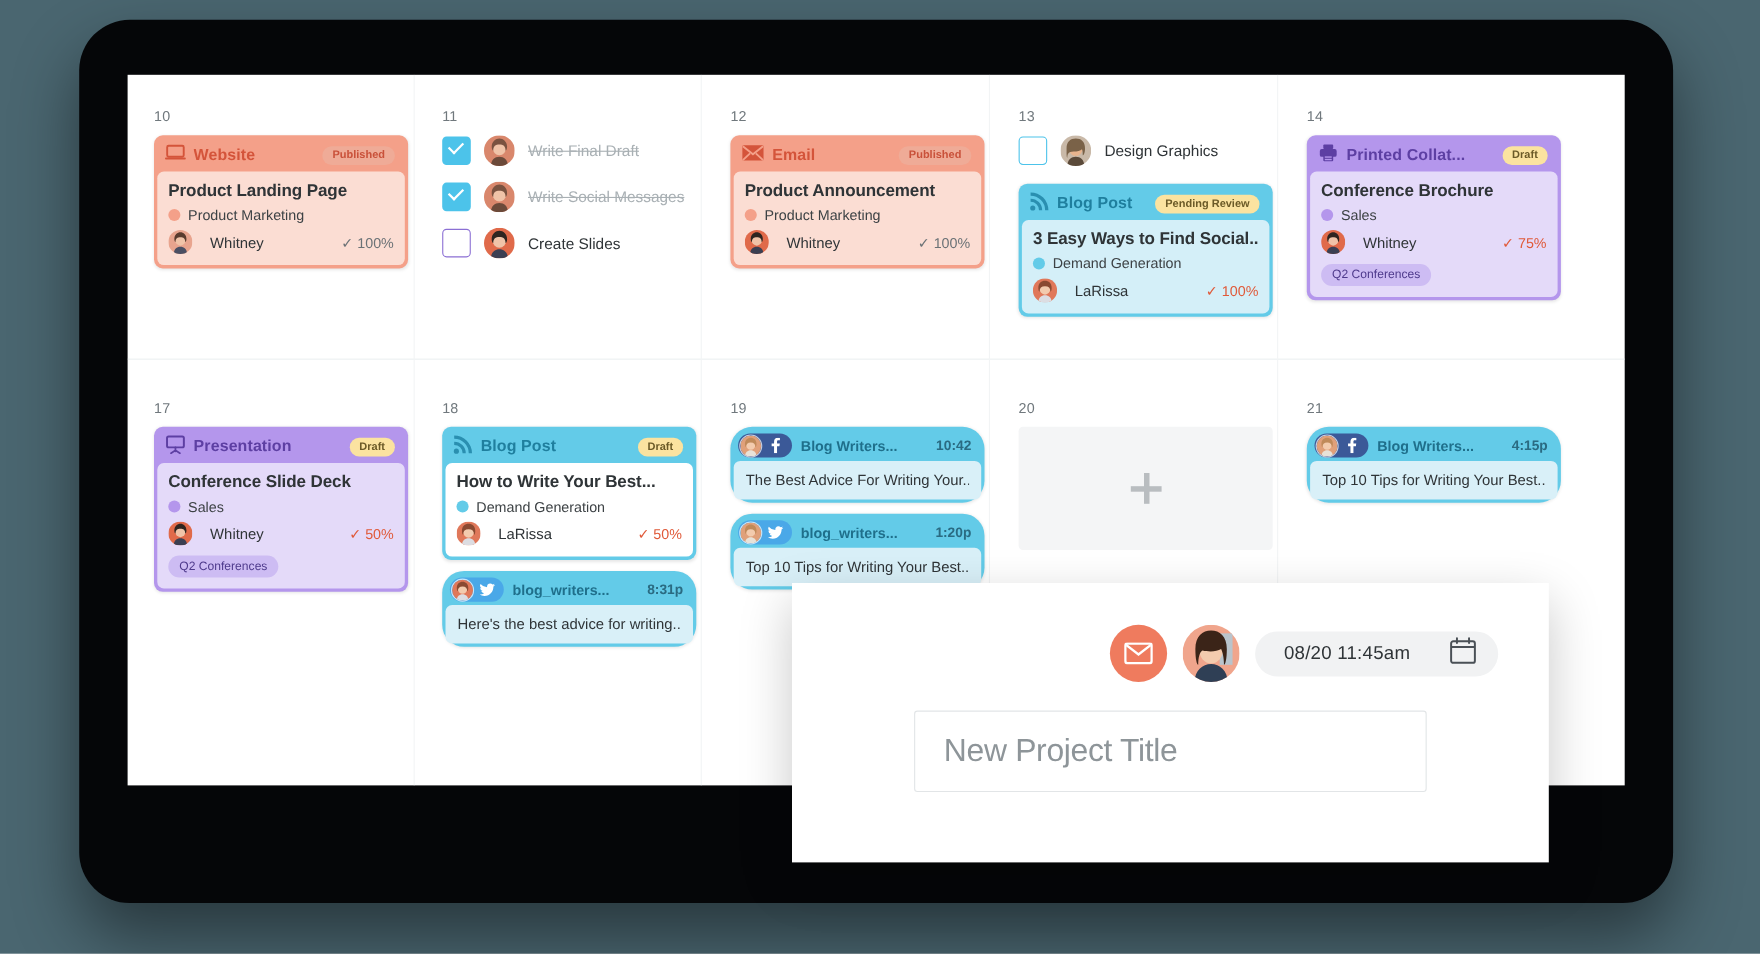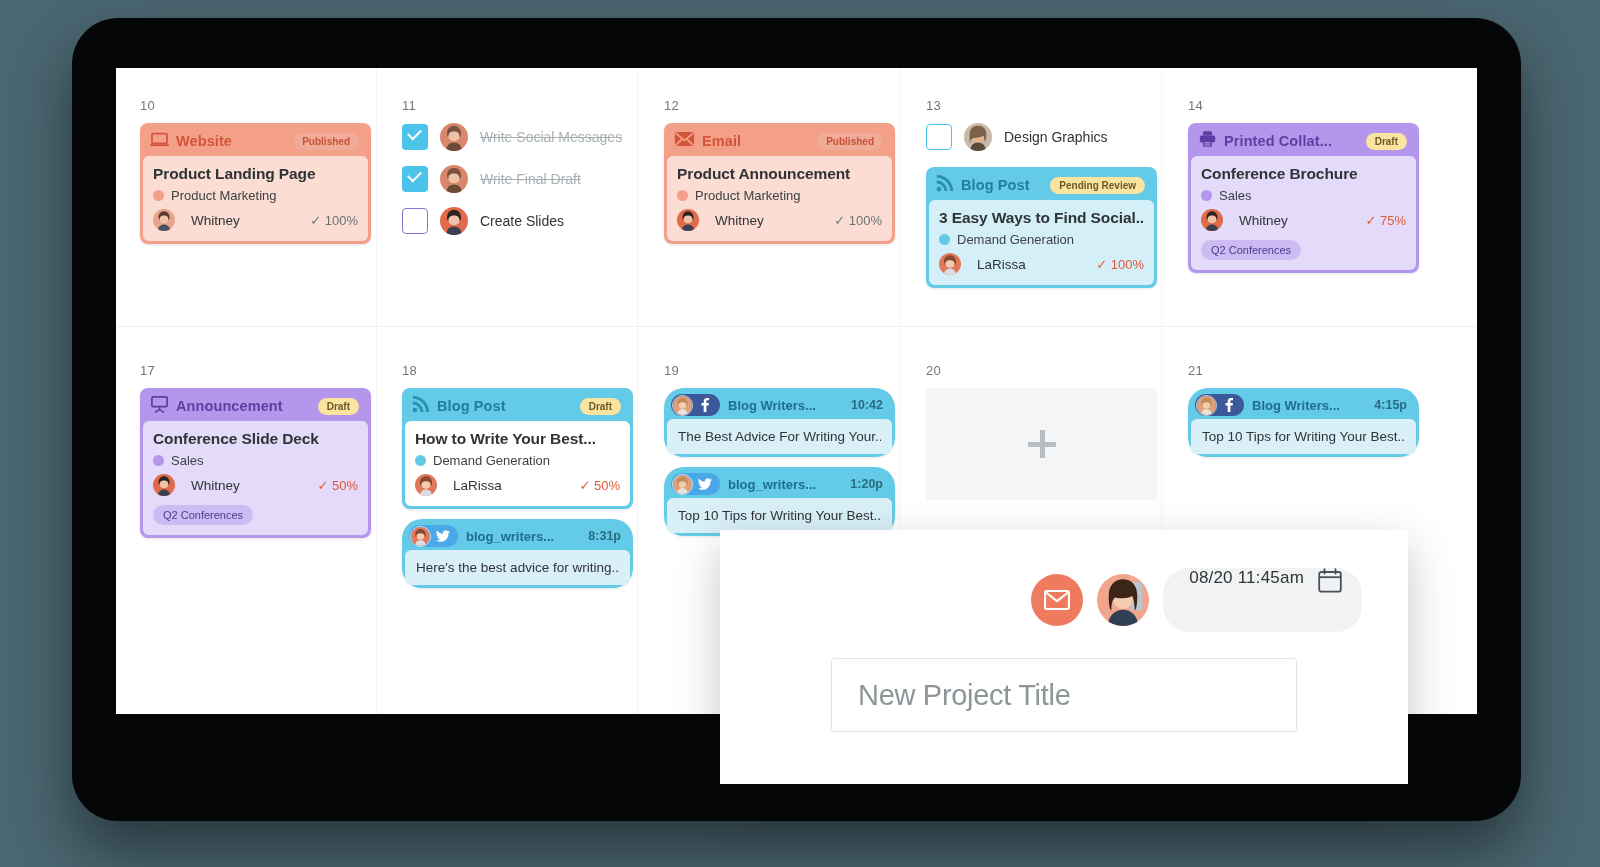--- a/index.html
+++ b/index.html
@@ -147,23 +147,23 @@
   .modal-top {
     display: flex; align-items: center; justify-content: flex-end;
     gap: 14px; padding: 38px 46px 0 0;
   }
   .mail-circle {
     width: 52px; height: 52px; border-radius: 50%;
     background: #ef7b5e; display: flex; align-items: center; justify-content: center;
   }
   .m-avatar { width: 52px; height: 52px; }
   .date-pill {
-    display: flex; gap: 14px;
+    display: flex; align-items: center; gap: 36px;
     background: #f1f2f3; border-radius: 26px;
-    height: 64px; padding: 0 20px 0 26px;
+    height: 41px; padding: 0 20px 0 26px;
   }
   .date-txt { font-size: 17px; color: #2f3437; letter-spacing: .2px; white-space: nowrap; }
   .title-input {
     margin: 26px auto 0 auto; width: 466px; height: 74px;
     border: 1px solid #e2e5e7; border-radius: 3px;
     display: flex; align-items: center; padding-left: 26px;
   }
   .title-input .ph { font-size: 29px; color: #8e9599; letter-spacing: -.3px; }
 </style>
 </head>
@@ -221,35 +221,35 @@
               <span class="tick"></span>
             </span>
           <span class="av" style="width:28px;height:28px">
             <svg viewBox="0 0 40 40">
                 <rect width="40" height="40" fill="#d9876c"></rect>
                 <ellipse cx="20" cy="16" rx="9" ry="10" fill="#f0c3a8"></ellipse>
                 <path d="M9 40c0-8 5-12 11-12s11 4 11 12z" fill="#6b4a3a"></path>
                 <path d="M10 15c0-7 5-11 10-11s10 4 10 11c0 3-1 5-2 5 0-6-3-8-8-8s-8 2-8 8c-1 0-2-2-2-5z" fill="#7a5240"></path>
               </svg>
           </span>
-          <span class="tlabel done">Write Social Messages</span>
+          <span class="tlabel done">Write Final Draft</span>
         </div>
         <div class="task">
           <span class="cbox checked">
               <span class="tick"></span>
             </span>
           <span class="av" style="width:28px;height:28px">
             <svg viewBox="0 0 40 40">
                 <rect width="40" height="40" fill="#d9876c"></rect>
                 <ellipse cx="20" cy="16" rx="9" ry="10" fill="#f0c3a8"></ellipse>
                 <path d="M9 40c0-8 5-12 11-12s11 4 11 12z" fill="#6b4a3a"></path>
                 <path d="M10 15c0-7 5-11 10-11s10 4 10 11c0 3-1 5-2 5 0-6-3-8-8-8s-8 2-8 8c-1 0-2-2-2-5z" fill="#7a5240"></path>
               </svg>
           </span>
-          <span class="tlabel done">Write Final Draft</span>
+          <span class="tlabel done">Write Social Messages</span>
         </div>
         <div class="task">
           <span class="cbox empty"></span>
           <span class="av" style="width:28px;height:28px">
             <svg viewBox="0 0 40 40">
                 <rect width="40" height="40" fill="#e06a4a"></rect>
                 <ellipse cx="20" cy="16" rx="9" ry="10" fill="#f0c3a8"></ellipse>
                 <path d="M9 40c0-8 5-12 11-12s11 4 11 12z" fill="#3b3f52"></path>
                 <path d="M10 15c0-7 5-11 10-11s10 4 10 11c0 3-1 5-2 5 0-6-3-8-8-8s-8 2-8 8c-1 0-2-2-2-5z" fill="#2f2520"></path>
               </svg>
@@ -385,21 +385,21 @@
     <div class="cell" style="left:24px; top:295px">
       <div class="day-num">17</div>
       <div class="pcard" style="background:#b496ec">
         <div class="pcard-head">
           <span>
             <svg width="19" height="18" viewBox="0 0 20 20">
                 <rect x="1.5" y="2" width="17" height="11" rx="1.6" fill="none" stroke="#5d3fa3" stroke-width="2"></rect>
                 <path d="M10 13v4 M5.5 19l4.5-3 4.5 3" stroke="#5d3fa3" stroke-width="1.8" fill="none" stroke-linecap="round"></path>
               </svg>
           </span>
-          <span class="ptype" style="color:#5d3fa3">Announcement</span>
+          <span class="ptype" style="color:#5d3fa3">Presentation</span>
           <span class="pbadge" style="background:#fbe3a0;color:#6b5a27">Draft</span>
         </div>
         <div class="pcard-body" style="background:#e4daf9">
           <div class="ptitle">Conference Slide Deck</div>
           <div class="pcat">
             <span class="dot" style="background:#b496ec"></span>
             <span class="cat-label">Sales</span>
           </div>
           <div class="prow">
             <span class="av" style="width:22px;height:22px">

